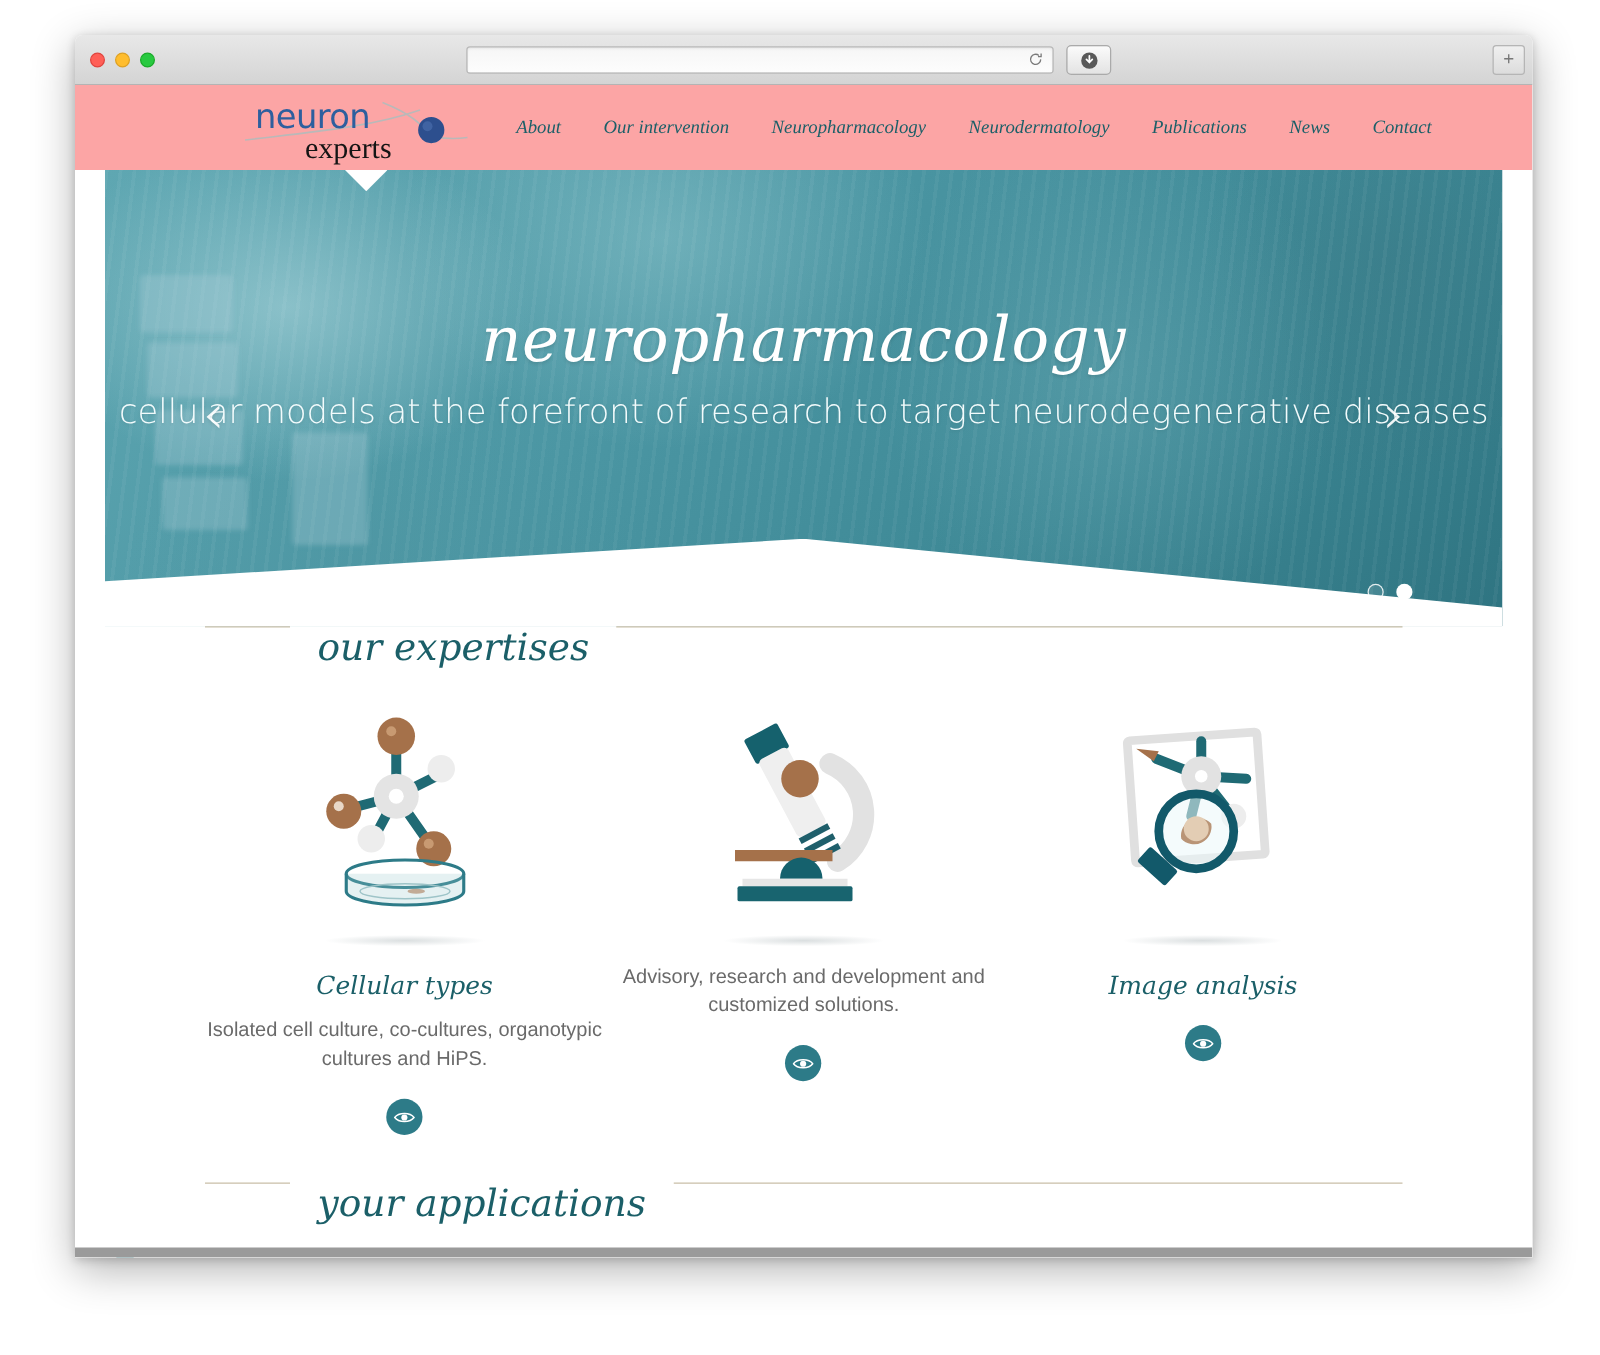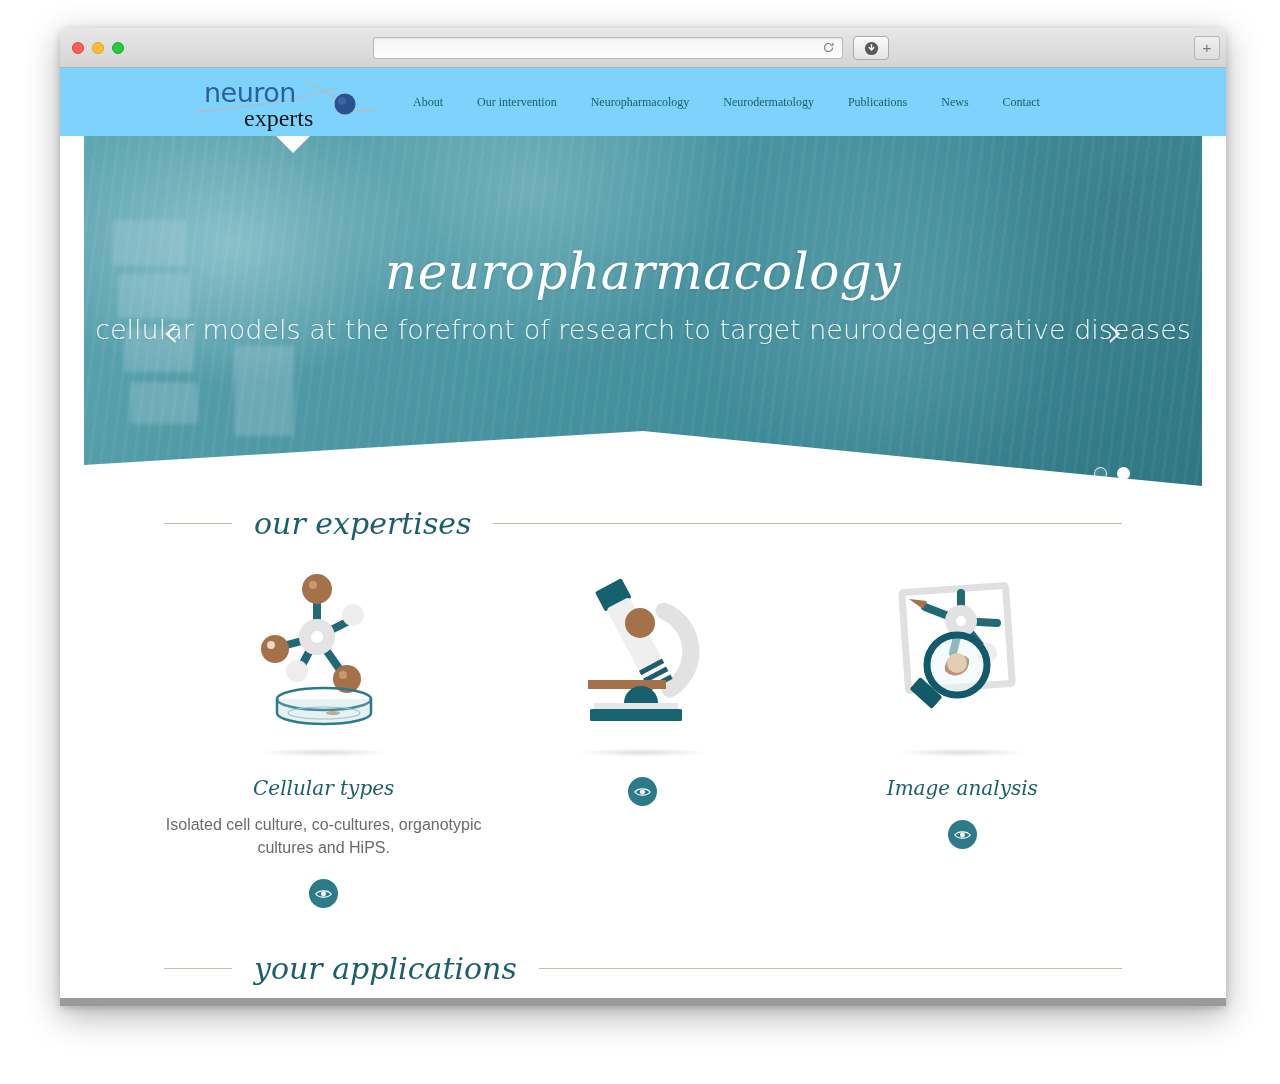--- a/index.html
+++ b/index.html
@@ -72,33 +72,34 @@
     position: relative;
     width: 100%; height: 938px;
     background: #ffffff;
     overflow: hidden;
   }
 
   
   #site-header {
     position: relative;
     height: 68px;
-    background: #7dd3fc;
+    background: #fca5a5;
     display: flex; align-items: center;
     z-index: 20;
     padding-left: 29px;
   }
   #site-logo { position: absolute; left: 126px; top: 8px; width: 196px; height: 56px; }
   #main-nav {
     position: absolute; left: 336px; top: 0; height: 68px;
     display: flex; align-items: center; gap: 0;
   }
   .nav-item {
     font-family: "Liberation Serif", serif;
-    font-size: 12px;
+    font-style: italic;
+    font-size: 15px;
     color: #1b5f68;
     padding: 0 17px;
     white-space: nowrap;
     cursor: pointer;
   }
 
   
   #hero {
     position: relative;
     margin: 0 24px;
@@ -184,21 +185,21 @@
   .hero-dot {
     width: 13px; height: 13px; border-radius: 50%;
     border: 1px solid rgba(255,255,255,0.85);
     background: rgba(255,255,255,0.10);
     cursor: pointer;
   }
   .hero-dot.active { background: #ffffff; }
 
   
   .section-heading {
-    display: flex; align-items: center;
+    display: flex; align-items: flex-start;
     margin: 0 104px;
     height: 44px;
   }
   .sh-rule { height: 1px; background: #c9bfa8; flex: none; }
   .sh-rule-left  { width: 68px; }
   .sh-rule-right { flex: 1; }
   .sh-text {
     font-family: "DejaVu Serif", serif;
     font-style: italic;
     font-size: 30px;
@@ -418,20 +419,21 @@
               <rect x="58" y="118" width="26" height="5" fill="#1f5f6b"></rect>
             </g>
             <circle cx="72" cy="56" r="15" fill="#a5714a"></circle>
             <rect x="20" y="113" width="78" height="9" fill="#a5714a"></rect>
             <path d="M56 136 a17 17 0 0 1 34 0 z" fill="#15616d"></path>
             <rect x="26" y="136" width="84" height="6" fill="#e6e6e6"></rect>
             <rect x="22" y="142" width="92" height="12" rx="1.5" fill="#18646f"></rect>
           </svg>
         </div>
         <div class="exp-shadow"></div>
+        <div class="exp-desc">Advisory, research and development and customized solutions.</div>
         <div class="exp-eye">
           <svg width="17" height="12" viewBox="0 0 22 14">
             <path d="M1 7 C5 1.5, 17 1.5, 21 7 C17 12.5, 5 12.5, 1 7 Z" fill="none" stroke="#ffffff" stroke-width="1.5"></path>
             <circle cx="11" cy="7" r="3.2" fill="#ffffff"></circle>
           </svg>
         </div>
       </div>
 
       <div class="expertise-card">
         <div class="exp-icon">

